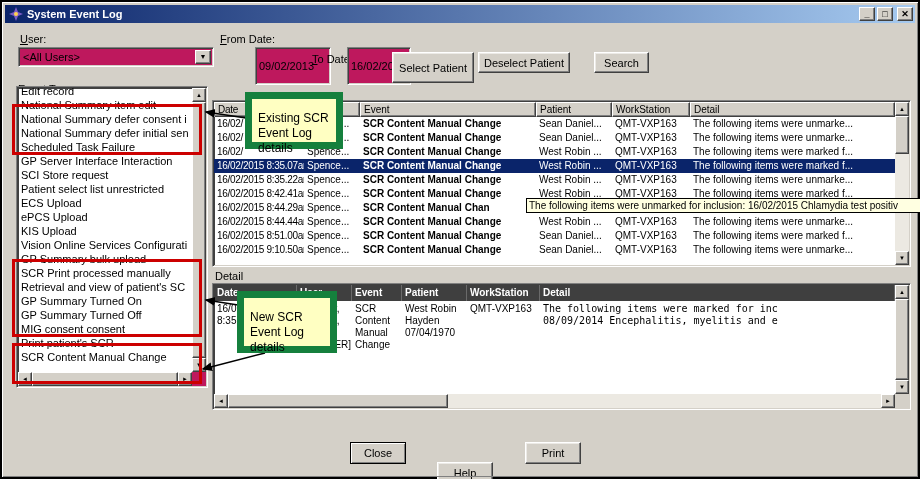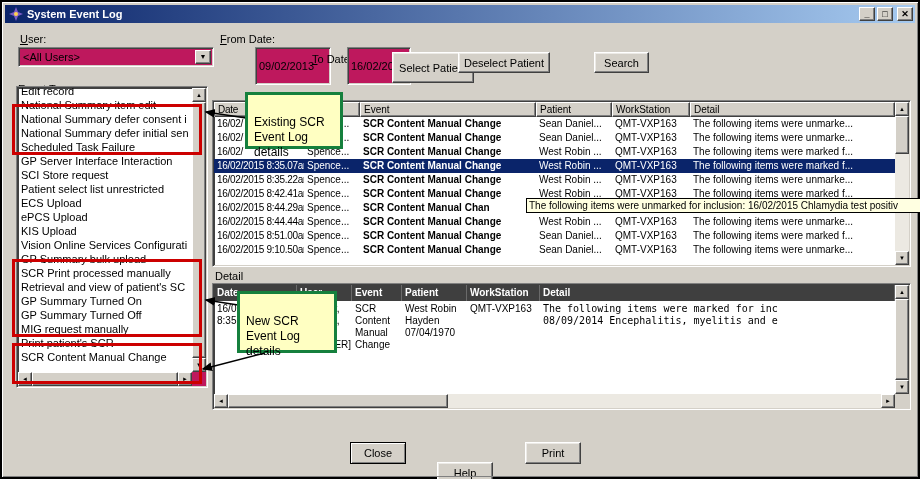--- a/index.html
+++ b/index.html
@@ -90,22 +90,22 @@
   .dd.dc-detail{font-family:"DejaVu Sans Mono",monospace;white-space:pre-wrap;font-size:10px;}
   .dt-vscroll{position:absolute;top:1px;right:1px;bottom:15px;width:14px;background:#ece9e2;}
   .dt-hscroll{position:absolute;left:1px;bottom:1px;right:15px;height:14px;background:#ece9e2;}
   .dt-corner{position:absolute;right:1px;bottom:1px;width:14px;height:14px;background:#d4d0c8;}
 
   
   .hl-box{position:absolute;border:3px solid var(--highlight,#cc0000);z-index:25;pointer-events:none;}
   #hl-national{left:10px;top:102px;width:190px;height:51px;}
   #hl-bulk{left:10px;top:257px;width:190px;height:78px;}
   #hl-scr{left:10px;top:341px;width:190px;height:41px;}
-  .callout{position:absolute;background:var(--callout-bg,#ffffc2);border:3px solid #15803d;
-    padding:20px 6px;font-size:12px;line-height:1.25;z-index:40;}
+  .callout{position:absolute;background:var(--callout-bg,#ffffc2);border:7px solid #15803d;
+    padding:12px 6px;font-size:12px;line-height:1.25;z-index:40;}
   #callout-existing{left:243px;top:90px;width:98px;height:57px;}
   #callout-new{left:235px;top:289px;width:100px;height:62px;}
   .tooltip{position:absolute;left:524px;top:196px;width:434px;height:15px;
     background:var(--tooltip-bg,#ffffe1);border:1px solid #000;
     font-size:10px;line-height:13px;padding:0 2px;white-space:nowrap;overflow:hidden;z-index:30;}
   .arrows{position:absolute;left:0;top:0;z-index:35;pointer-events:none;}
 
   
   #close-btn{left:348px;top:440px;width:56px;height:22px;}
   #help-btn{left:435px;top:440px;width:56px;height:22px;margin-top:20px;}
@@ -135,21 +135,21 @@
     <button class="drop-btn">▼</button>
   </div>
 
   <span class="lbl accel" style="left:218px;top:31px;">From Date:</span>
   <input class="txt sunken" style="left: 217px; top: 45px; width: 76px;" value="09/02/2013">
 
   <span class="lbl accel" style="left:310px;top:31px;margin-top:20px;">To Date:</span>
   <input class="txt sunken" style="left: 309px; top: 45px; width: 64px;" value="16/02/2015">
 
   <button class="btn" style="left:390px;top:50px;width:82px;height:31px;">Select Patient</button>
-  <button class="btn" style="left:456px;top:50px;width:92px;height:21px;">Deselect Patient</button>
+  <button class="btn" style="left:476px;top:50px;width:92px;height:21px;">Deselect Patient</button>
   <button class="btn" style="left:592px;top:50px;width:55px;height:21px;">Search</button>
 
   <span class="lbl" style="left:16px;top:81px;">Event Type</span>
   <div class="listbox sunken">
     <div class="lb-items">
         <div class="lb-item">Edit record</div>
         <div class="lb-item">National Summary item edit</div>
         <div class="lb-item">National Summary defer consent i</div>
         <div class="lb-item">National Summary defer initial sen</div>
         <div class="lb-item">Scheduled Task Failure</div>
@@ -158,21 +158,21 @@
         <div class="lb-item">Patient select list unrestricted</div>
         <div class="lb-item">ECS Upload</div>
         <div class="lb-item">ePCS Upload</div>
         <div class="lb-item">KIS Upload</div>
         <div class="lb-item">Vision Online Services Configurati</div>
         <div class="lb-item">GP Summary bulk upload</div>
         <div class="lb-item">SCR Print processed manually</div>
         <div class="lb-item">Retrieval and view of patient's SC</div>
         <div class="lb-item">GP Summary Turned On</div>
         <div class="lb-item">GP Summary Turned Off</div>
-        <div class="lb-item">MIG request manually</div>
+        <div class="lb-item">MIG consent consent</div>
         <div class="lb-item">Print patient's SCR</div>
         <div class="lb-item">SCR Content Manual Change</div>
       </div>
     <div class="vscroll">
       <button class="sb-btn" style="top:0;">▲</button>
       <div class="sb-thumb" style="top:14px;bottom:14px;"></div>
       <button class="sb-btn" style="bottom:0;">▼</button>
     </div>
     <div class="hscroll">
       <button class="sb-btn" style="left:0;">◄</button>

